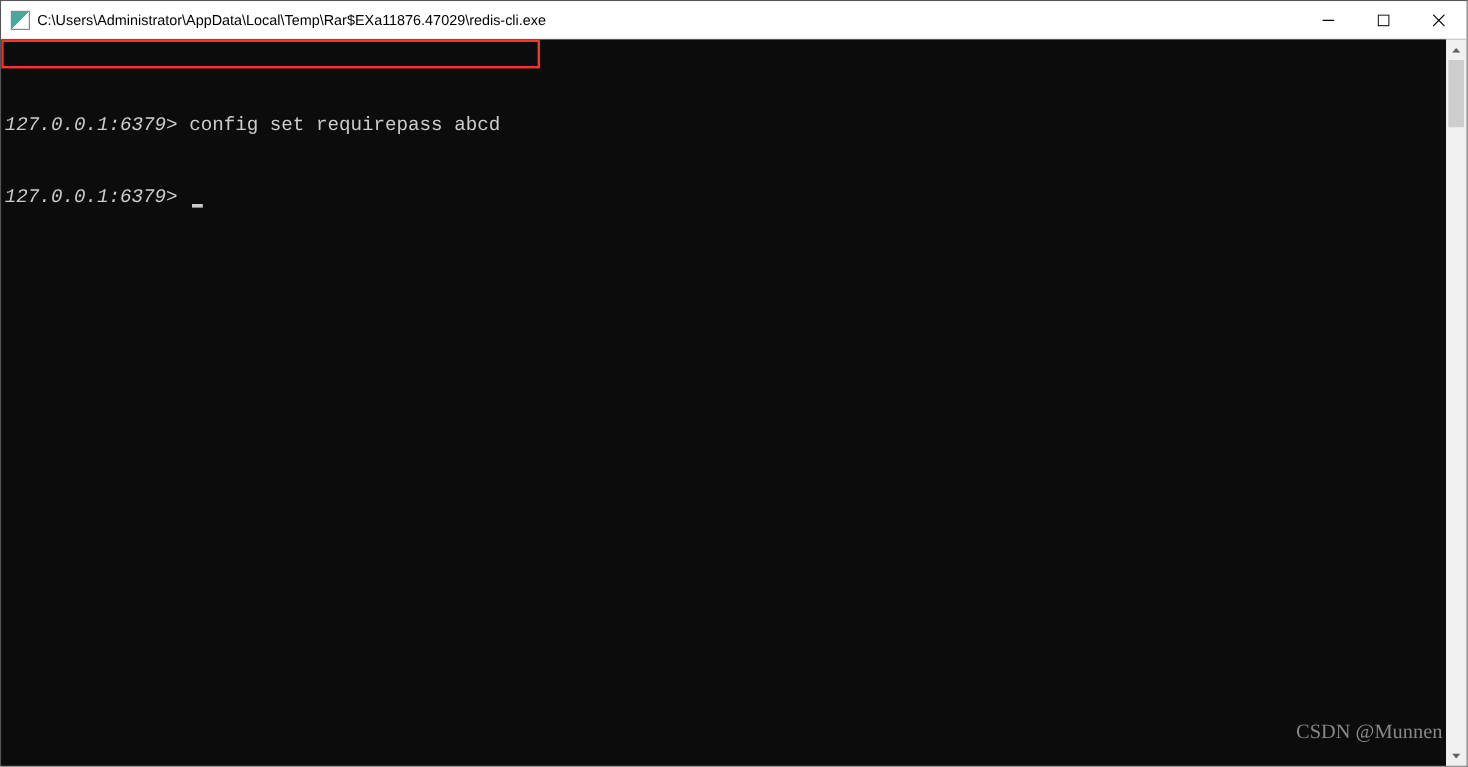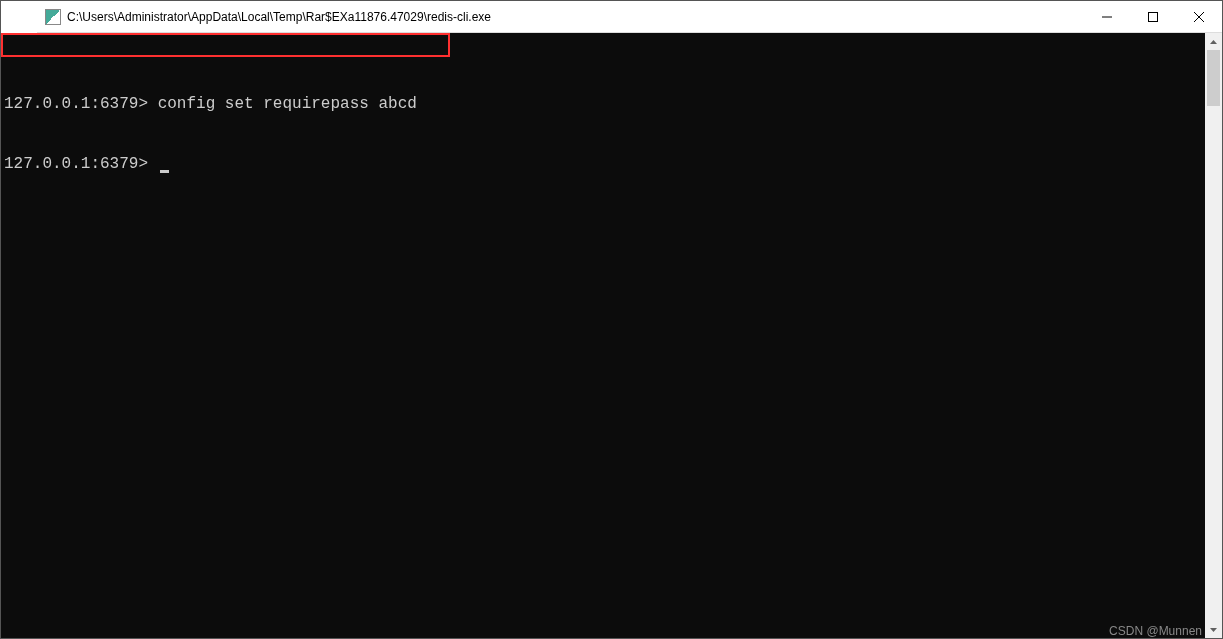--- a/index.html
+++ b/index.html
@@ -22,21 +22,20 @@
       display: flex;
       flex-direction: column;
       background: #ffffff;
     }
     .titlebar {
       height: 32px;
       background: #ffffff;
       display: flex;
       align-items: center;
       border-bottom: 1px solid #ddd;
-      margin-left: 36px;
     }
     .titlebar-icon {
       width: 16px;
       height: 16px;
       margin-left: 8px;
       margin-right: 6px;
       background: linear-gradient(135deg, #4a9 0%, #4a9 50%, #fff 50%, #fff 100%);
       border: 1px solid #888;
       flex-shrink: 0;
     }
@@ -89,20 +88,21 @@
       height: 24px;
       border: 2px solid #ff3030;
       pointer-events: none;
       z-index: 10;
     }
     .term-line {
       height: 20px;
     }
     .prompt-prefix {
       color: #cccccc;
+      font-style: italic;
     }
     .cursor {
       display: inline-block;
       width: 9px;
       height: 3px;
       background: #cccccc;
       vertical-align: bottom;
       margin-bottom: 1px;
       margin-left: 2px;
     }
@@ -129,25 +129,25 @@
       position: absolute;
       top: 0;
       left: 2px;
       right: 2px;
       height: 56px;
       background: #cdcdcd;
       cursor: pointer;
     }
     .watermark {
       position: absolute;
-      bottom: 0;
+      bottom: 18px;
       right: 20px;
-      font-size: 12px;
+      font-size: 17px;
       color: #888;
-      font-family: Liberation Sans, sans-serif;
+      font-family: Liberation Serif, serif;
       z-index: 20;
     }
   </style>
 </head>
 <body>
 
 <div class="window">
   <div class="titlebar">
     <div class="titlebar-icon"></div>
     <div class="titlebar-text">C:\Users\Administrator\AppData\Local\Temp\Rar$EXa11876.47029\redis-cli.exe</div>

